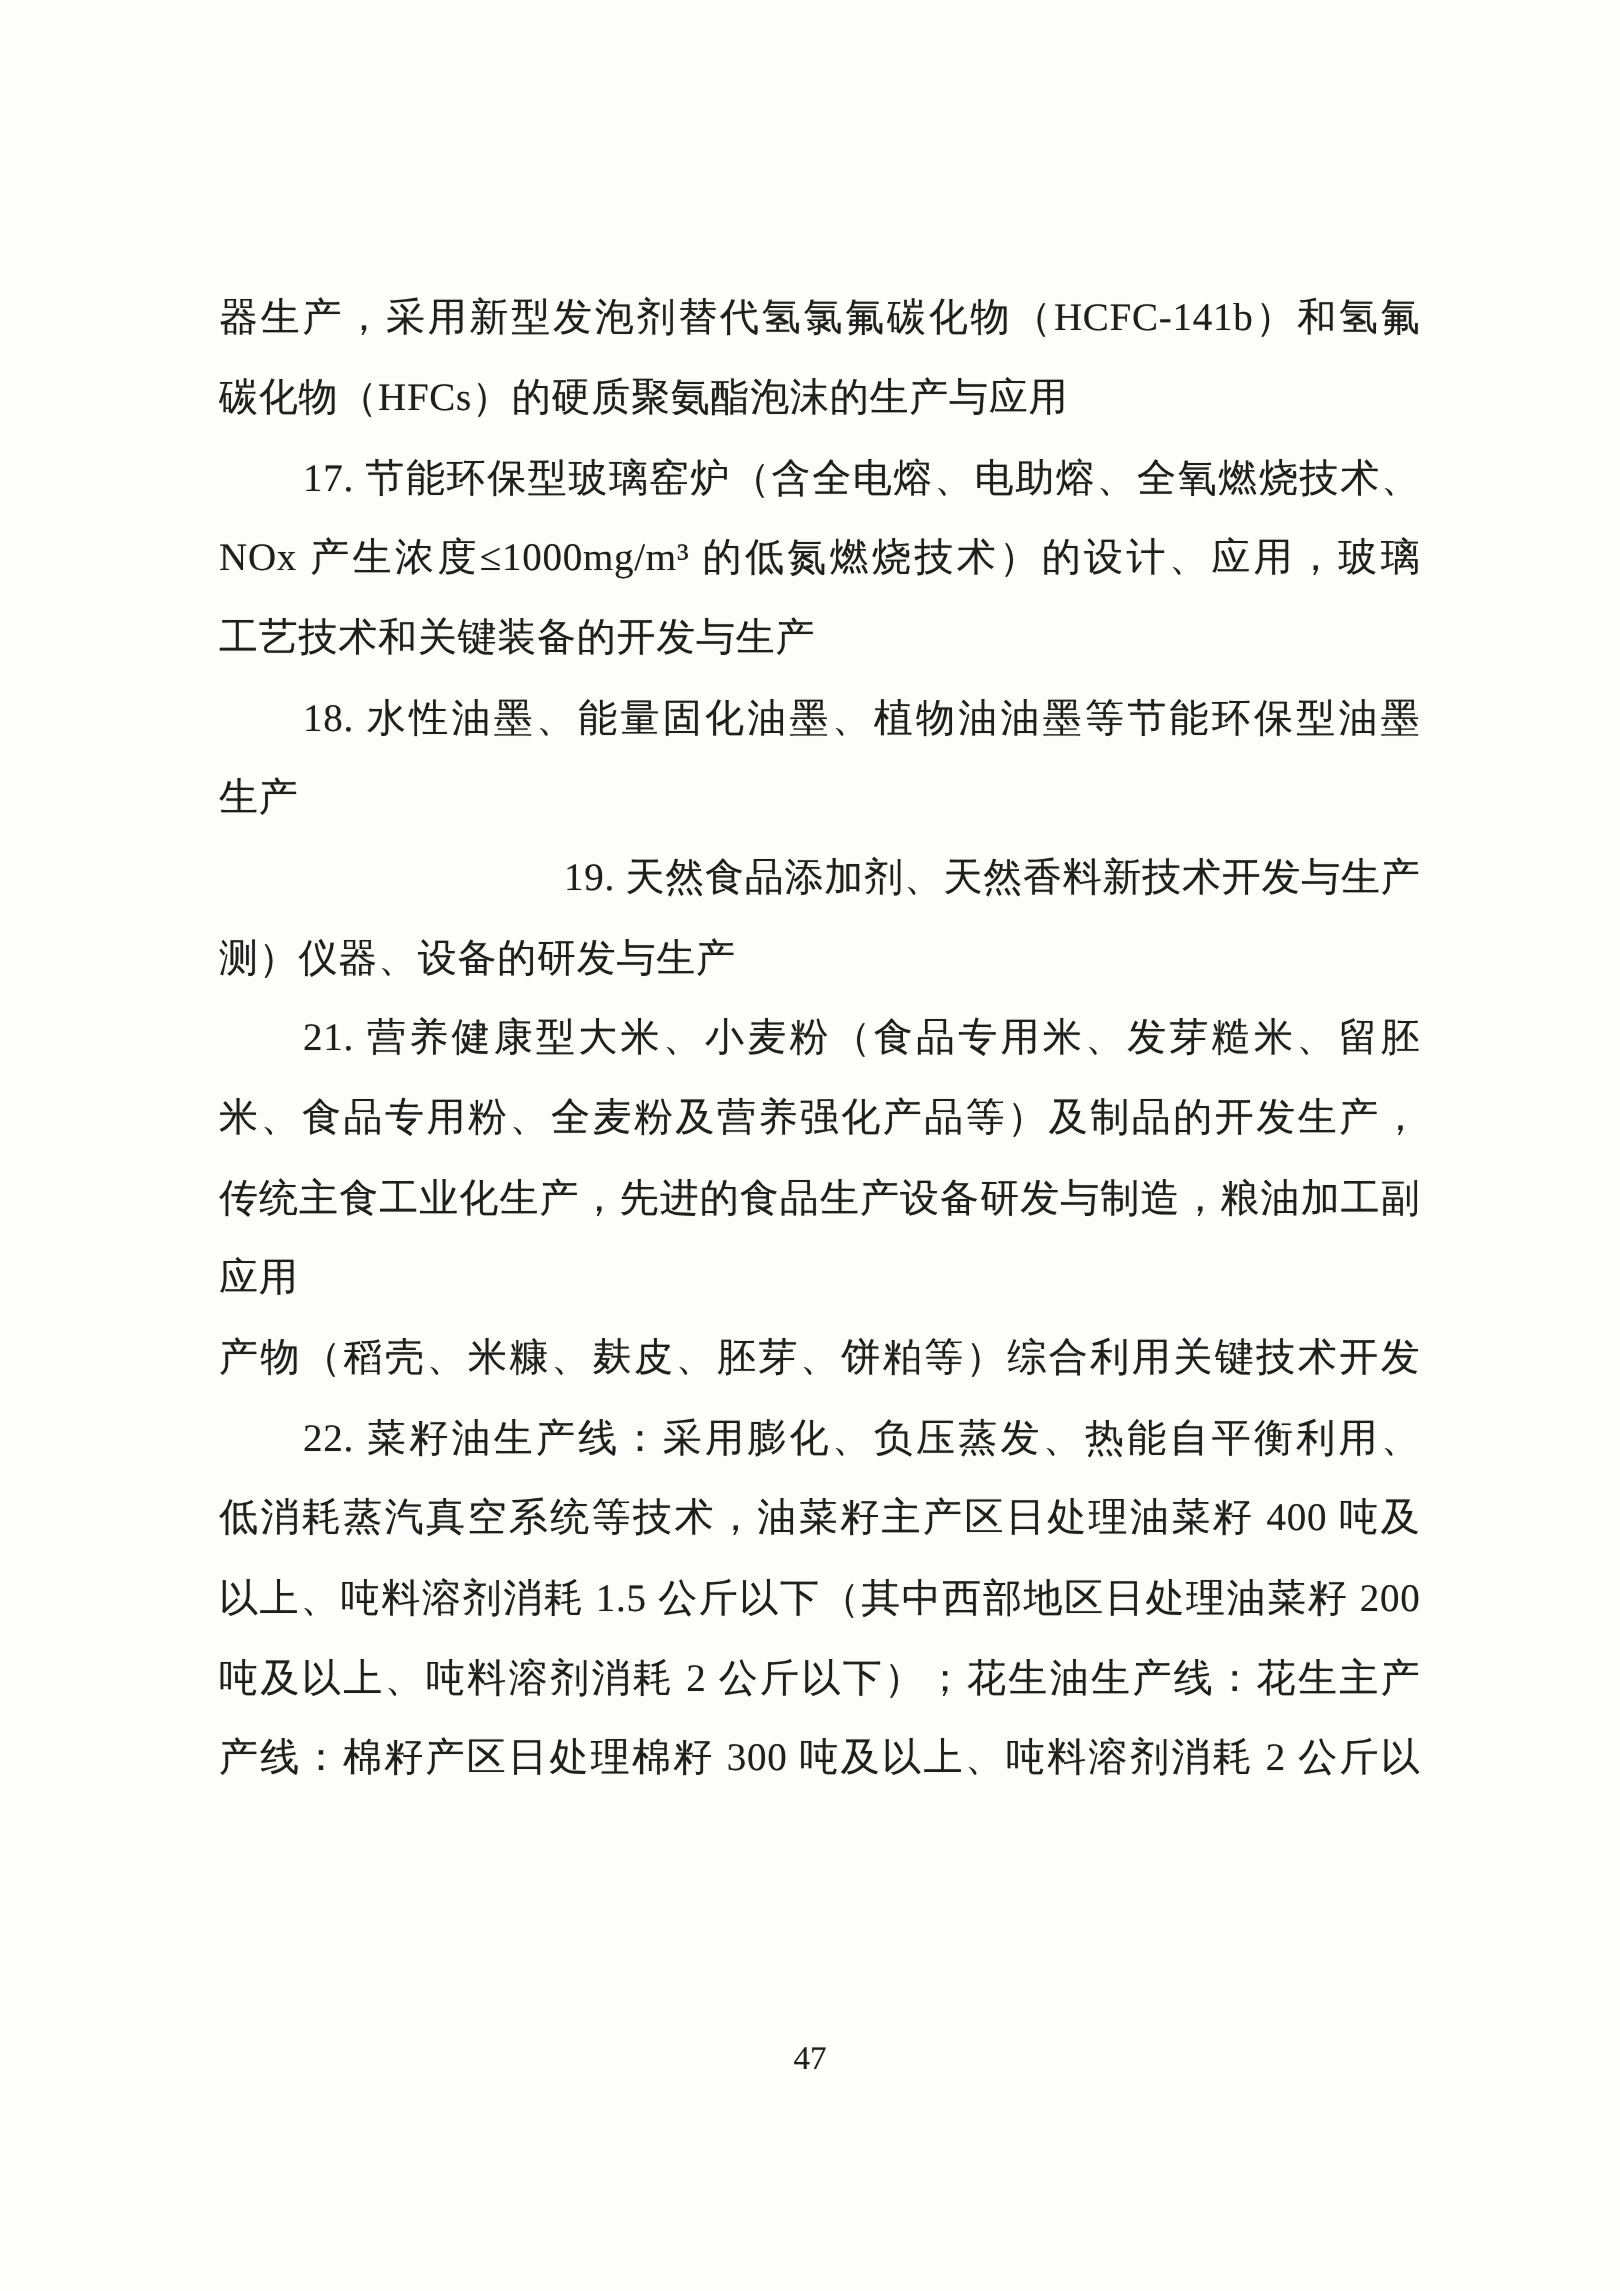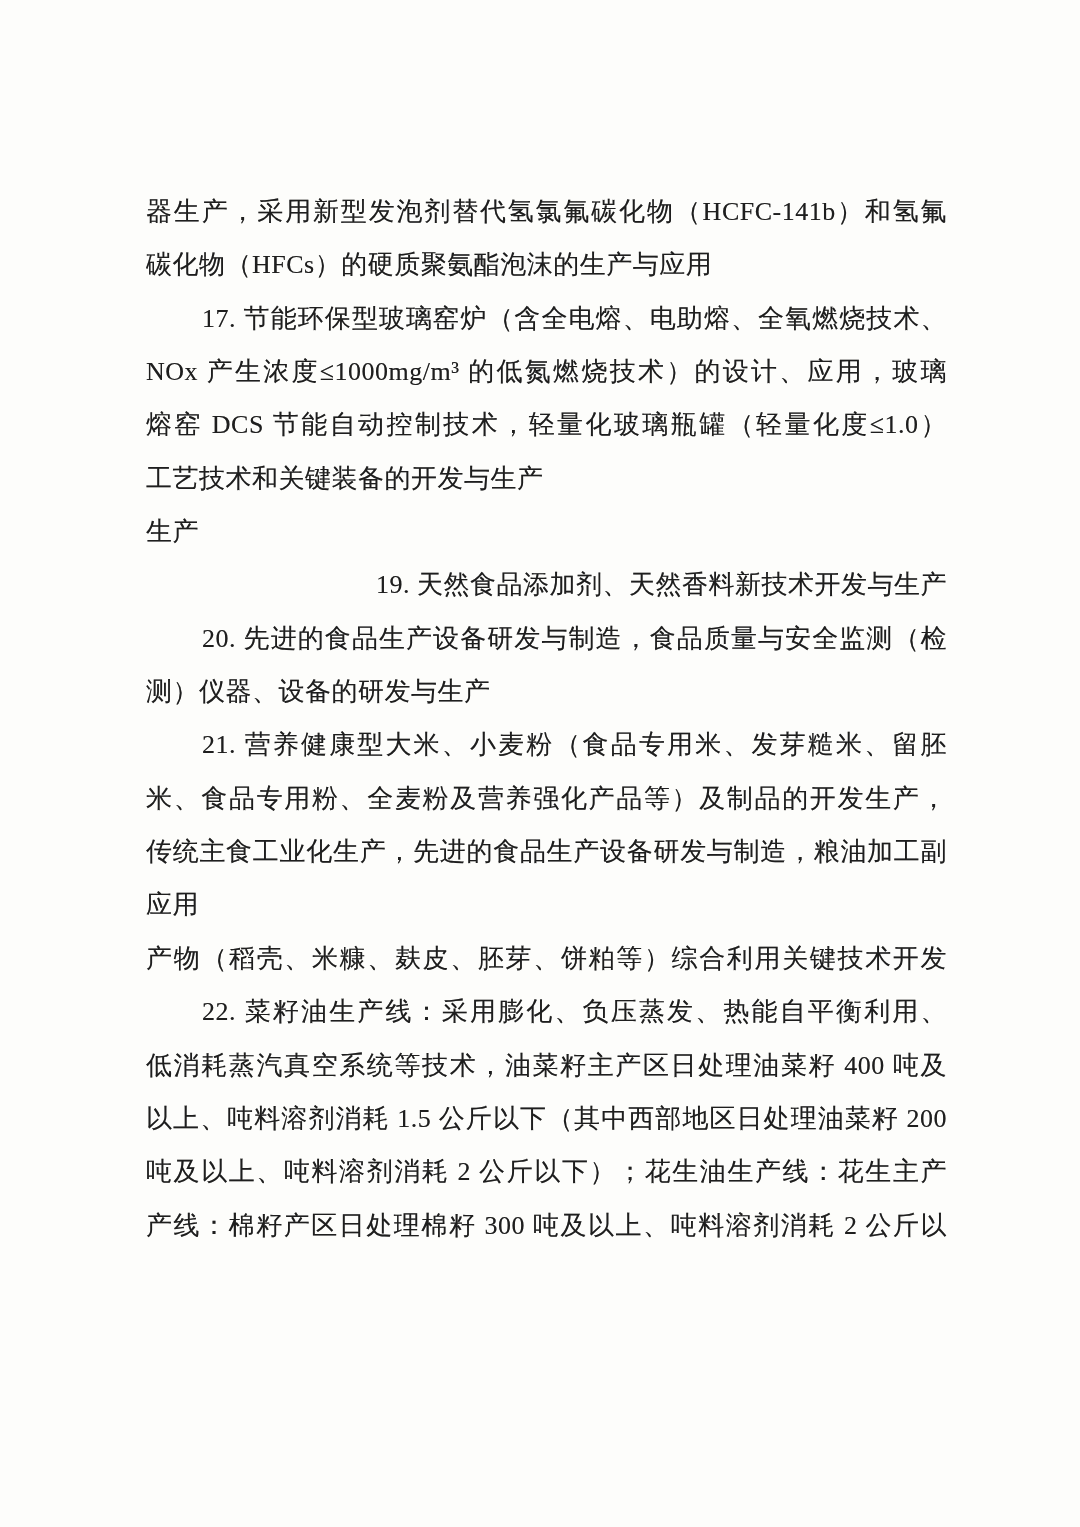--- a/index.html
+++ b/index.html
@@ -61,30 +61,30 @@
 </style>
 </head>
 <body>
 
 <div class="document-page">
   <div class="document-body">
       <div class="text-line fill">器生产，采用新型发泡剂替代氢氯氟碳化物（HCFC-141b）和氢氟</div>
       <div class="text-line">碳化物（HFCs）的硬质聚氨酯泡沫的生产与应用</div>
       <div class="text-line indent fill">17. 节能环保型玻璃窑炉（含全电熔、电助熔、全氧燃烧技术、</div>
       <div class="text-line fill">NOx 产生浓度≤1000mg/m³ 的低氮燃烧技术）的设计、应用，玻璃</div>
-      <div class="text-line fill">熔窑 DCS 节能自动控制技术，轻量化玻璃瓶罐（轻量化度≤1.0）</div>
       <div class="text-line">工艺技术和关键装备的开发与生产</div>
+      <div class="text-line indent fill">18. 水性油墨、能量固化油墨、植物油油墨等节能环保型油墨</div>
       <div class="text-line">生产</div>
       <div class="text-line indent">19. 天然食品添加剂、天然香料新技术开发与生产</div>
-      <div class="text-line indent fill">20. 先进的食品生产设备研发与制造，食品质量与安全监测（检</div>
       <div class="text-line">测）仪器、设备的研发与生产</div>
       <div class="text-line indent fill">21. 营养健康型大米、小麦粉（食品专用米、发芽糙米、留胚</div>
       <div class="text-line fill">米、食品专用粉、全麦粉及营养强化产品等）及制品的开发生产，</div>
       <div class="text-line fill">传统主食工业化生产，先进的食品生产设备研发与制造，粮油加工副</div>
       <div class="text-line">应用</div>
       <div class="text-line fill">产物（稻壳、米糠、麸皮、胚芽、饼粕等）综合利用关键技术开发</div>
       <div class="text-line indent fill">22. 菜籽油生产线：采用膨化、负压蒸发、热能自平衡利用、</div>
       <div class="text-line fill">低消耗蒸汽真空系统等技术，油菜籽主产区日处理油菜籽 400 吨及</div>
       <div class="text-line fill">以上、吨料溶剂消耗 1.5 公斤以下（其中西部地区日处理油菜籽 200</div>
       <div class="text-line fill">吨及以上、吨料溶剂消耗 2 公斤以下）；花生油生产线：花生主产</div>
       <div class="text-line fill">产线：棉籽产区日处理棉籽 300 吨及以上、吨料溶剂消耗 2 公斤以</div>
     </div>
+  <div class="page-number">47</div>
 </div>
 
 </body></html>

